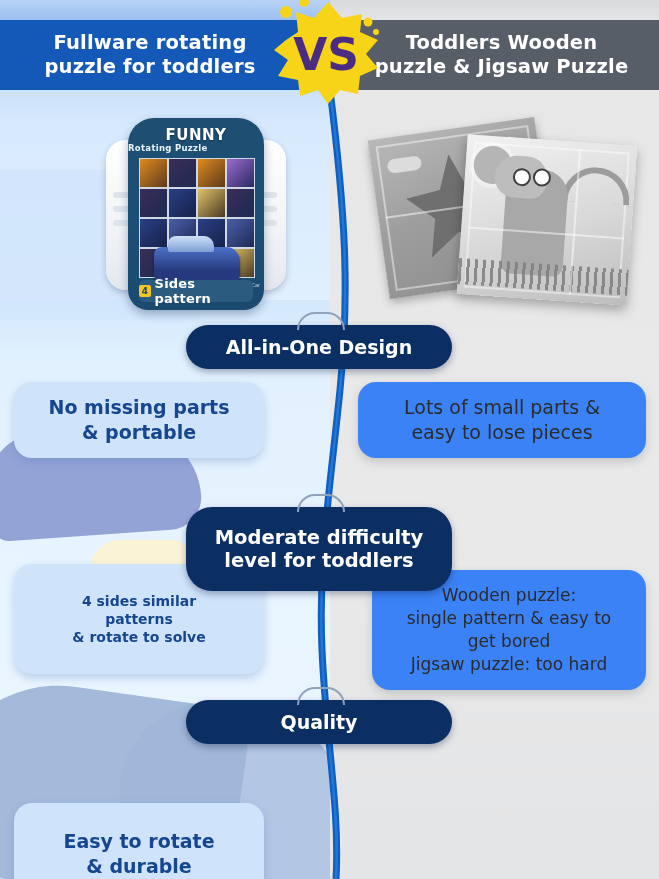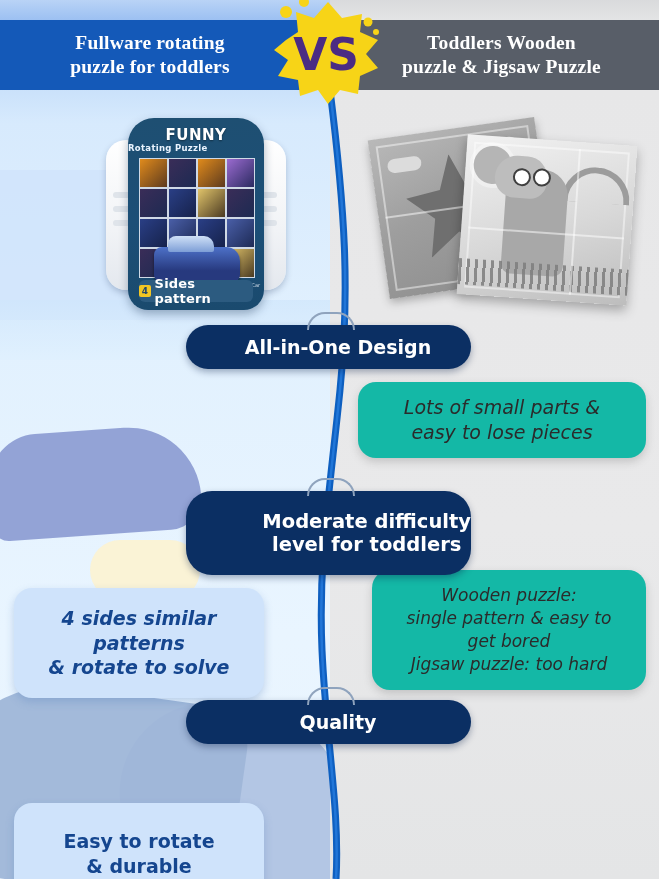--- a/index.html
+++ b/index.html
@@ -31,21 +31,21 @@
   
   .silhouette{position:absolute;pointer-events:none;}
   .sil-a{left:-10px;top:430px;width:210px;height:105px;background:#8e9ed4;border-radius:60px 90px 40px 20px;transform:rotate(-4deg);opacity:.95;}
   .sil-c{left:-60px;top:690px;width:300px;height:200px;background:#9fb6d8;border-radius:120px 40px 0 0;transform:rotate(8deg);opacity:.95;}
   .sil-d{left:120px;top:700px;width:230px;height:190px;background:#b3c6e4;border-radius:90px 130px 0 0;transform:rotate(-6deg);}
   .sil-e{left:90px;top:540px;width:110px;height:60px;background:#fdf2cf;border-radius:40px;opacity:.85;}
   .sil-f{left:-30px;top:170px;width:230px;height:150px;background:#cfe4fb;border-radius:0 80px 0 0;opacity:.8;}
   .sil-g{left:0px;top:300px;width:345px;height:60px;background:linear-gradient(180deg,#cfe6fc 0%,#dff0fe 100%);opacity:.7;}
 
   
-  .header{position:absolute;left:0;top:20px;width:550px;height:70px;font-family:Liberation Serif, serif;}
+  .header{position:absolute;left:0;top:20px;width:550px;height:70px;}
   .hdr-left{position:absolute;left:0;top:0;width:322px;height:70px;background:#1459b8;}
   .hdr-right{position:absolute;left:322px;top:0;width:337px;height:70px;background:#585e68;}
   .hdr-left .htxt,.hdr-right .htxt{
     position:absolute;top:50%;transform:translateY(-50%);
     color:#ffffff;font-weight:bold;font-size:19.5px;line-height:1.22;
     text-align:center;white-space:pre-line;letter-spacing:.2px;
   }
   .hdr-left .htxt{left:0;width:300px;}
   .hdr-right .htxt{left:22px;width:315px;}
 
@@ -95,44 +95,43 @@
   .sun{position:absolute;left:8px;top:10px;width:38px;height:38px;background:#b5b5b5;border-radius:50%;box-shadow:0 0 0 4px rgba(255,255,255,.35);}
   .rainbow{position:absolute;right:4px;top:24px;width:56px;height:30px;border:6px solid #9c9c9c;border-bottom:none;border-radius:56px 56px 0 0;}
   .grass{position:absolute;left:0;right:0;bottom:10px;height:26px;background:repeating-linear-gradient(90deg,#7d7d7d 0 3px,transparent 3px 8px);opacity:.85;}
   .w-seam{position:absolute;background:rgba(255,255,255,.5);}
 
   
   .badge{
     position:absolute;background:#0b2f63;border-radius:26px;
     display:flex;align-items:center;justify-content:center;text-align:center;
     color:#ffffff;font-weight:bold;box-shadow:0 3px 7px rgba(10,30,70,.35);
-    white-space:pre-line;line-height:1.2;z-index:6;padding-left:19px;
+    white-space:pre-line;line-height:1.2;z-index:6;
   }
   .badge.b1{left:186px;top:325px;width:266px;height:44px;font-size:19px;}
-  .badge.b2{left:186px;top:491px;width:266px;height:84px;font-size:19.5px;justify-content:flex-end;}
+  .badge.b2{left:186px;top:507px;width:266px;height:84px;font-size:19.5px;}
   .badge.b3{left:186px;top:700px;width:266px;height:44px;font-size:19px;}
   .badge .hook{position:absolute;left:50%;top:-13px;margin-left:-22px;width:44px;height:16px;border:2px solid #8fa3bd;border-bottom:none;border-radius:22px 22px 0 0;}
 
   
   .card{
     position:absolute;border-radius:18px;display:flex;align-items:center;justify-content:center;
     text-align:center;white-space:pre-line;line-height:1.3;z-index:5;
   }
   .card.left{
     background:#cfe3fb;color:#15468f;font-weight:bold;
     box-shadow:0 4px 9px rgba(90,130,190,.32);
   }
   .card.right{
-    background:#14b8a6;color:#2b2b2b;
+    background:#3b82f6;color:#2b2b2b;
     box-shadow:0 4px 9px rgba(120,120,120,.32);
-    font-style:italic;
   }
   .l1{left:14px;top:382px;width:250px;height:76px;font-size:19px;}
   .r1{left:358px;top:382px;width:288px;height:76px;font-size:19px;}
-  .l2{left:14px;top:588px;width:250px;height:110px;font-size:19px;font-style:italic;}
+  .l2{left:14px;top:564px;width:250px;height:110px;font-size:14px;}
   .r2{left:372px;top:570px;width:274px;height:120px;font-size:17px;line-height:1.35;}
   .l3{left:14px;top:803px;width:250px;height:102px;font-size:19px;}
   .r3{left:372px;top:768px;width:274px;height:92px;font-size:19px;}
 </style>
 </head>
 <body>
 
 <div class="stage">
 
   <div class="bg-left">
@@ -246,20 +245,22 @@
     <div class="g-eye" style="left:68px;top:29px;"></div>
     <div class="grass"></div>
     <div class="w-seam" style="left:7px;top:92px;width:156px;height:2px;"></div>
     <div class="w-seam" style="left:112px;top:7px;width:2px;height:146px;"></div>
   </div>
 
   <div class="badge b1">
     <span class="hook"></span>
     <span>All-in-One Design</span>
   </div>
+  <div class="card left l1">No missing parts
+&amp; portable</div>
   <div class="card right r1">Lots of small parts &amp;
 easy to lose pieces</div>
 
   <div class="badge b2">
     <span class="hook"></span>
     <span>Moderate difficulty
 level for toddlers</span>
   </div>
   <div class="card left l2">4 sides similar
 patterns

